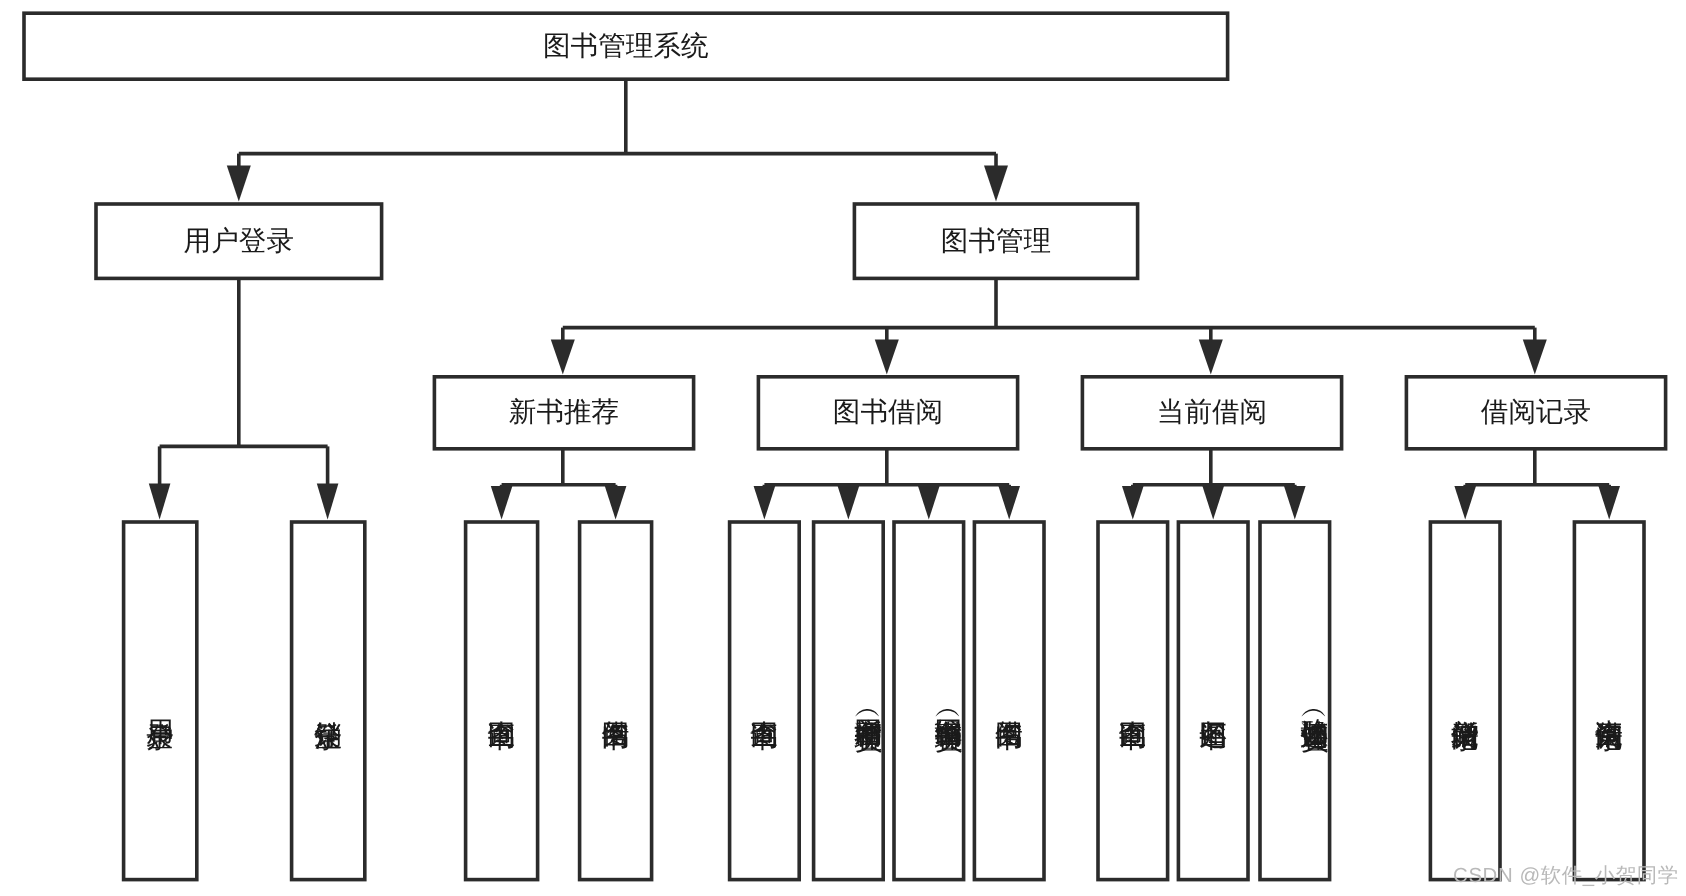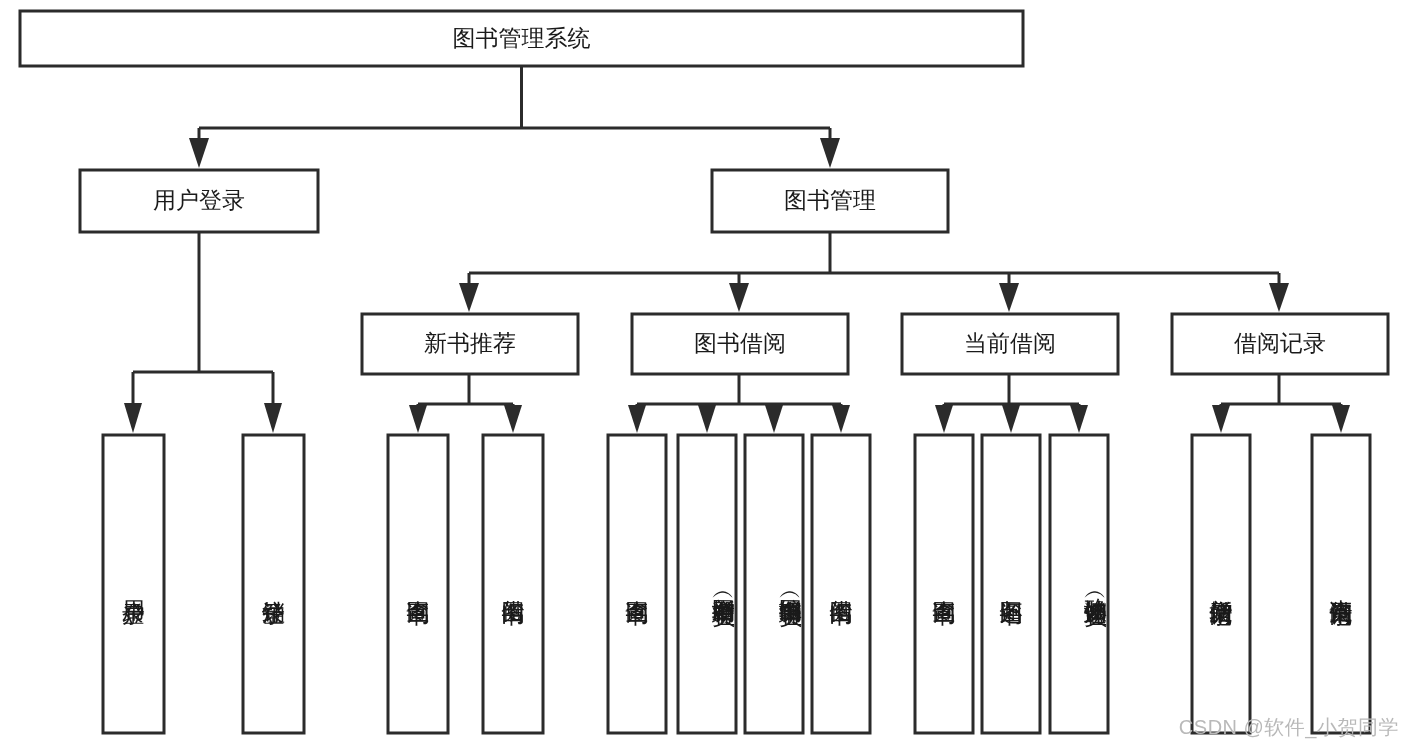--- a/index.html
+++ b/index.html
@@ -63,21 +63,21 @@
     text-align: center;
     letter-spacing: 1px;
     white-space: nowrap;
     pointer-events: none;
   }
   .watermark {
     position: absolute;
     right: 6px;
     bottom: 6px;
     font-family: "Liberation Sans", "DejaVu Sans", sans-serif;
-    font-size: 20px;
+    font-size: 17px;
     color: #b9b9b9;
     white-space: nowrap;
     letter-spacing: 0.5px;
   }
 </style>
 </head>
 <body>
 
 <div id="diagram-root">
 

